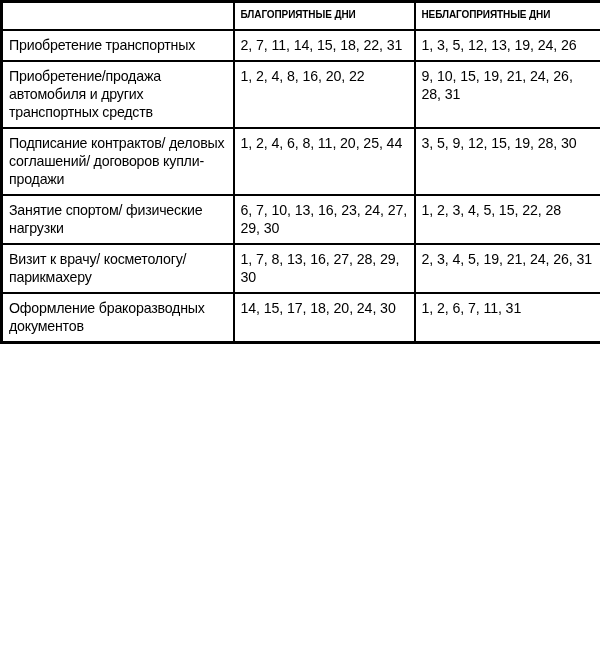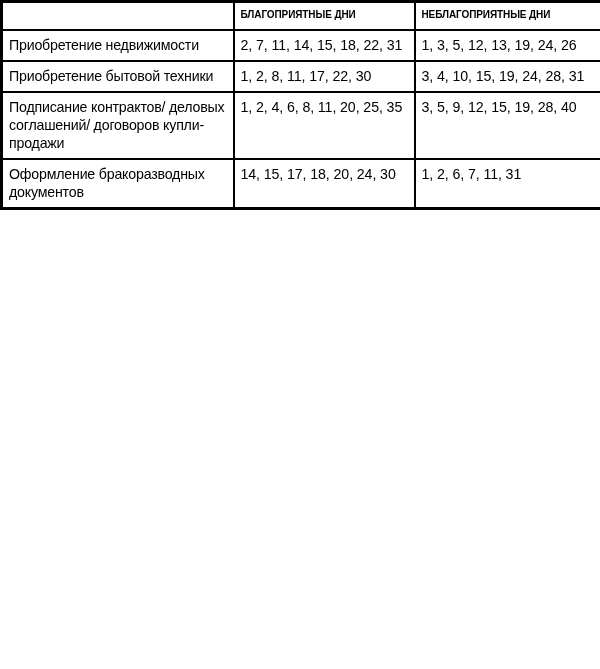--- a/index.html
+++ b/index.html
@@ -73,33 +73,43 @@
     </colgroup>
     <thead>
       <tr>
         <th class="blank-head"></th>
         <th>БЛАГОПРИЯТНЫЕ ДНИ</th>
         <th>НЕБЛАГОПРИЯТНЫЕ ДНИ</th>
       </tr>
     </thead>
     <tbody>
       <tr>
-        <td class="cell-activity">Приобретение недвижимости</td>
+        <td class="cell-activity">Приобретение транспортных</td>
         <td class="cell-days">2, 7, 11, 14, 15, 18, 22, 31</td>
         <td class="cell-days">1, 3, 5, 12, 13, 19, 24, 26</td>
       </tr>
       <tr>
-        <td class="cell-activity">Приобретение бытовой техники</td>
-        <td class="cell-days">1, 2, 8, 11, 17, 22, 30</td>
-        <td class="cell-days">3, 4, 10, 15, 19, 24, 28, 31</td>
+        <td class="cell-activity">Приобретение/продажа автомобиля и других транспортных средств</td>
+        <td class="cell-days">1, 2, 4, 8, 16, 20, 22</td>
+        <td class="cell-days">9, 10, 15, 19, 21, 24, 26, 28, 31</td>
       </tr>
       <tr>
         <td class="cell-activity">Подписание контрактов/ деловых соглашений/ договоров купли-продажи</td>
-        <td class="cell-days">1, 2, 4, 6, 8, 11, 20, 25, 35</td>
-        <td class="cell-days">3, 5, 9, 12, 15, 19, 28, 40</td>
+        <td class="cell-days">1, 2, 4, 6, 8, 11, 20, 25, 44</td>
+        <td class="cell-days">3, 5, 9, 12, 15, 19, 28, 30</td>
+      </tr>
+      <tr>
+        <td class="cell-activity">Занятие спортом/ физические нагрузки</td>
+        <td class="cell-days">6, 7, 10, 13, 16, 23, 24, 27, 29, 30</td>
+        <td class="cell-days">1, 2, 3, 4, 5, 15, 22, 28</td>
+      </tr>
+      <tr>
+        <td class="cell-activity">Визит к врачу/ косметологу/ парикмахеру</td>
+        <td class="cell-days">1, 7, 8, 13, 16, 27, 28, 29, 30</td>
+        <td class="cell-days">2, 3, 4, 5, 19, 21, 24, 26, 31</td>
       </tr>
       <tr>
         <td class="cell-activity">Оформление бракоразводных документов</td>
         <td class="cell-days">14, 15, 17, 18, 20, 24, 30</td>
         <td class="cell-days">1, 2, 6, 7, 11, 31</td>
       </tr>
     </tbody>
   </table>
 </div>
 

